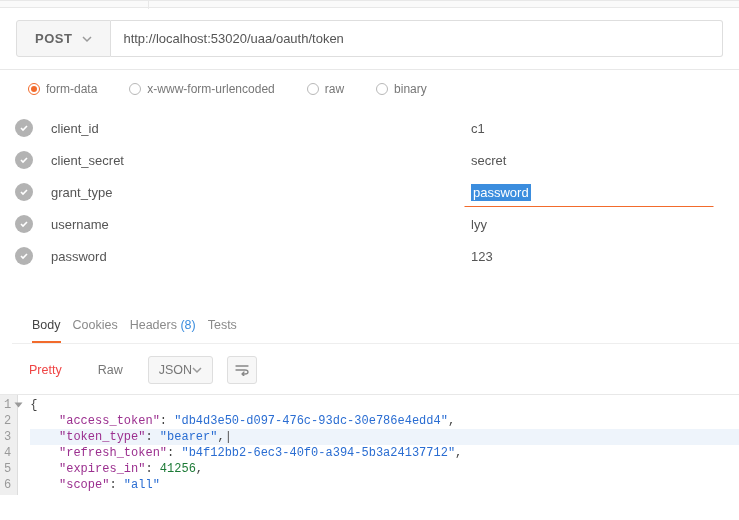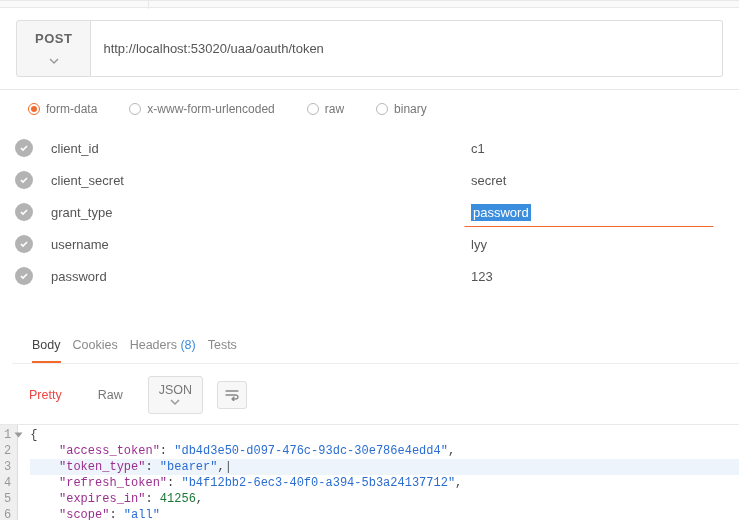--- a/index.html
+++ b/index.html
@@ -38,21 +38,20 @@
     gap: 10px;
     background: #f6f6f6;
     border: 1px solid #dedede;
     color: #666;
     font-weight: 600;
     font-size: 13px;
     padding: 10px 18px;
     border-radius: 3px 0 0 3px;
     letter-spacing: .5px;
     cursor: pointer;
-    flex-direction: column;
   }
   .chev { width:10px; height:10px; display:inline-block; }
   .chev svg { display:block; }
   .url-input {
     flex: 1;
     border: 1px solid #dedede;
     border-left: none;
     border-radius: 0 3px 3px 0;
     padding: 0 12px;
     font-size: 13px;
@@ -156,21 +155,21 @@
     border:1px solid transparent;
     color:#777;
     font-size:12.5px;
     padding:6px 10px;
     border-radius:3px;
     cursor:pointer;
   }
   .ctrl-btn.box {
     border-color:#dedede;
     background:#f7f7f7;
-    display:flex; align-items:center; flex-direction:column;
+    display:flex; align-items:center; 
   }
   .ctrl-btn.active { color:#ef4444; }
   .icon-btn {
     width:30px; height:28px;
     border:1px solid #dedede;
     background:#f7f7f7;
     border-radius:3px;
     display:flex; align-items:center; justify-content:center;
     cursor:pointer;
   }

